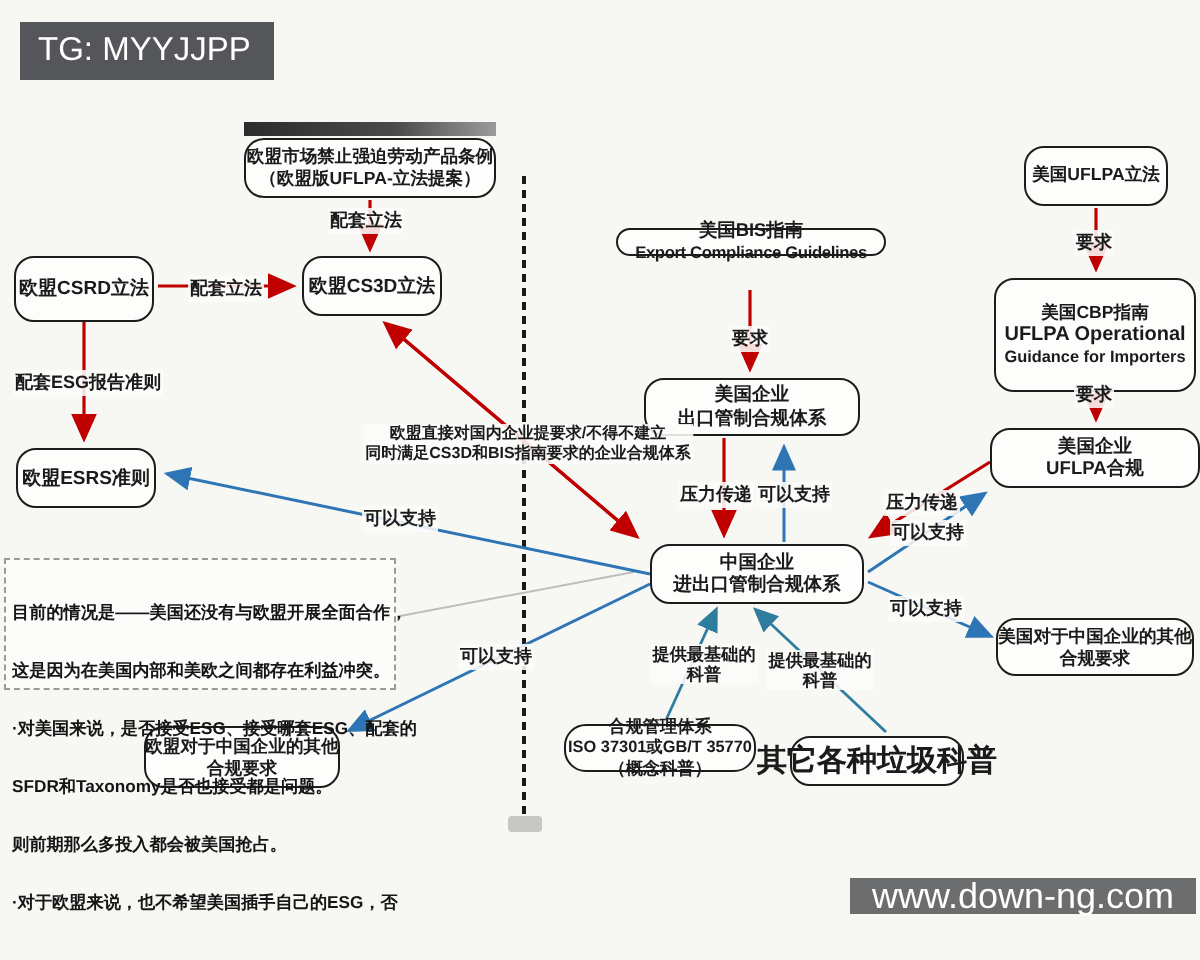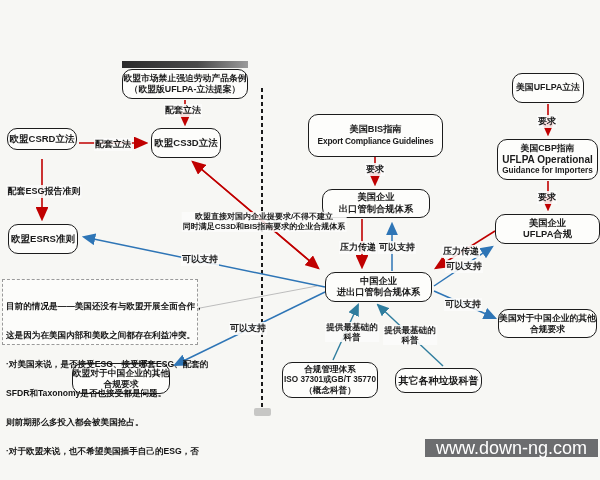--- a/index.html
+++ b/index.html
@@ -68,79 +68,79 @@
   </svg>
 
   <div class="bar"></div>
   <div class="smudge"></div>
 
   <div class="node" style="left:122px;top:69px;width:126px;height:30px;font-size:8.8px;line-height:11px;">
     <div class="nl">欧盟市场禁止强迫劳动产品条例</div>
     <div class="nl">（欧盟版UFLPA-立法提案）</div>
   </div>
 
-  <div class="node" style="left:7px;top:128px;width:70px;height:22px;font-size:9.5px;">
+  <div class="node" style="left:7px;top:128px;width:70px;height:33px;font-size:9.5px;">
     <div class="nl">欧盟CSRD立法</div>
   </div>
 
   <div class="node" style="left:151px;top:128px;width:70px;height:30px;font-size:9.5px;">
     <div class="nl">欧盟CS3D立法</div>
   </div>
 
   <div class="node" style="left:8px;top:224px;width:70px;height:30px;font-size:9.5px;">
     <div class="nl">欧盟ESRS准则</div>
   </div>
 
   <div class="node" style="left:72px;top:363px;width:98px;height:31px;font-size:8.8px;line-height:11px;">
     <div class="nl">欧盟对于中国企业的其他</div>
     <div class="nl">合规要求</div>
   </div>
 
-  <div class="node" style="left:308px;top:114px;width:135px;height:43px;font-size:9.2px;line-height:11.5px;">
+  <div class="node" style="left:308px;top:114px;width:135px;height:14px;font-size:9.2px;line-height:11.5px;">
     <div class="nl">美国BIS指南</div>
     <div class="nl" style="font-size:8.4px;letter-spacing:-0.2px;">Export Compliance Guidelines</div>
   </div>
 
   <div class="node" style="left:322px;top:189px;width:108px;height:29px;font-size:9.3px;line-height:11.5px;">
     <div class="nl">美国企业</div>
     <div class="nl">出口管制合规体系</div>
   </div>
 
   <div class="node" style="left:512px;top:73px;width:72px;height:30px;font-size:8.8px;">
     <div class="nl">美国UFLPA立法</div>
   </div>
 
-  <div class="node" style="left:497px;top:139px;width:101px;height:41px;font-size:8.8px;line-height:11px;">
+  <div class="node" style="left:497px;top:139px;width:101px;height:57px;font-size:8.8px;line-height:11px;">
     <div class="nl">美国CBP指南</div>
     <div class="nl" style="font-size:10px;">UFLPA Operational</div>
     <div class="nl" style="font-size:8.2px;">Guidance for Importers</div>
   </div>
 
   <div class="node" style="left:495px;top:214px;width:105px;height:30px;font-size:9.3px;line-height:11.5px;">
     <div class="nl">美国企业</div>
     <div class="nl">UFLPA合规</div>
   </div>
 
   <div class="node" style="left:325px;top:272px;width:107px;height:30px;font-size:9.3px;line-height:11.5px;">
     <div class="nl">中国企业</div>
     <div class="nl">进出口管制合规体系</div>
   </div>
 
   <div class="node" style="left:498px;top:309px;width:99px;height:29px;font-size:8.8px;line-height:11px;">
     <div class="nl">美国对于中国企业的其他</div>
     <div class="nl">合规要求</div>
   </div>
 
-  <div class="node" style="left:282px;top:362px;width:96px;height:36px;font-size:8.6px;line-height:10.5px;">
+  <div class="node" style="left:282px;top:362px;width:96px;height:24px;font-size:8.6px;line-height:10.5px;border-radius:11px;">
     <div class="nl">合规管理体系</div>
     <div class="nl" style="font-size:8.2px;">ISO 37301或GB/T 35770</div>
     <div class="nl">（概念科普）</div>
   </div>
 
-  <div class="node" style="left:395px;top:368px;width:87px;height:25px;font-size:10px;">
+  <div class="node" style="left:395px;top:368px;width:87px;height:25px;font-size:15px;">
     <div class="nl">其它各种垃圾科普</div>
   </div>
 
   <div class="elabel" style="left:183px;top:104px;">配套立法</div>
   <div class="elabel" style="left:113px;top:138px;">配套立法</div>
   <div class="elabel" style="left:44px;top:185px;">配套ESG报告准则</div>
   <div class="elabel" style="left:375px;top:163px;">要求</div>
   <div class="elabel" style="left:547px;top:115px;">要求</div>
   <div class="elabel" style="left:547px;top:191px;">要求</div>
   <div class="elabel" style="left:358px;top:241px;">压力传递</div>
@@ -168,15 +168,16 @@
 
   <div class="note">
     <div>目前的情况是——美国还没有与欧盟开展全面合作，</div>
     <div>这是因为在美国内部和美欧之间都存在利益冲突。</div>
     <div>·对美国来说，是否接受ESG、接受哪套ESG、配套的</div>
     <div>SFDR和Taxonomy是否也接受都是问题。</div>
     <div>则前期那么多投入都会被美国抢占。</div>
     <div>·对于欧盟来说，也不希望美国插手自己的ESG，否</div>
   </div>
 
+  <div class="wm tg">TG: MYYJJPP</div>
   <div class="wm site">www.down-ng.com</div>
 
 </div>
 
 </body></html>

